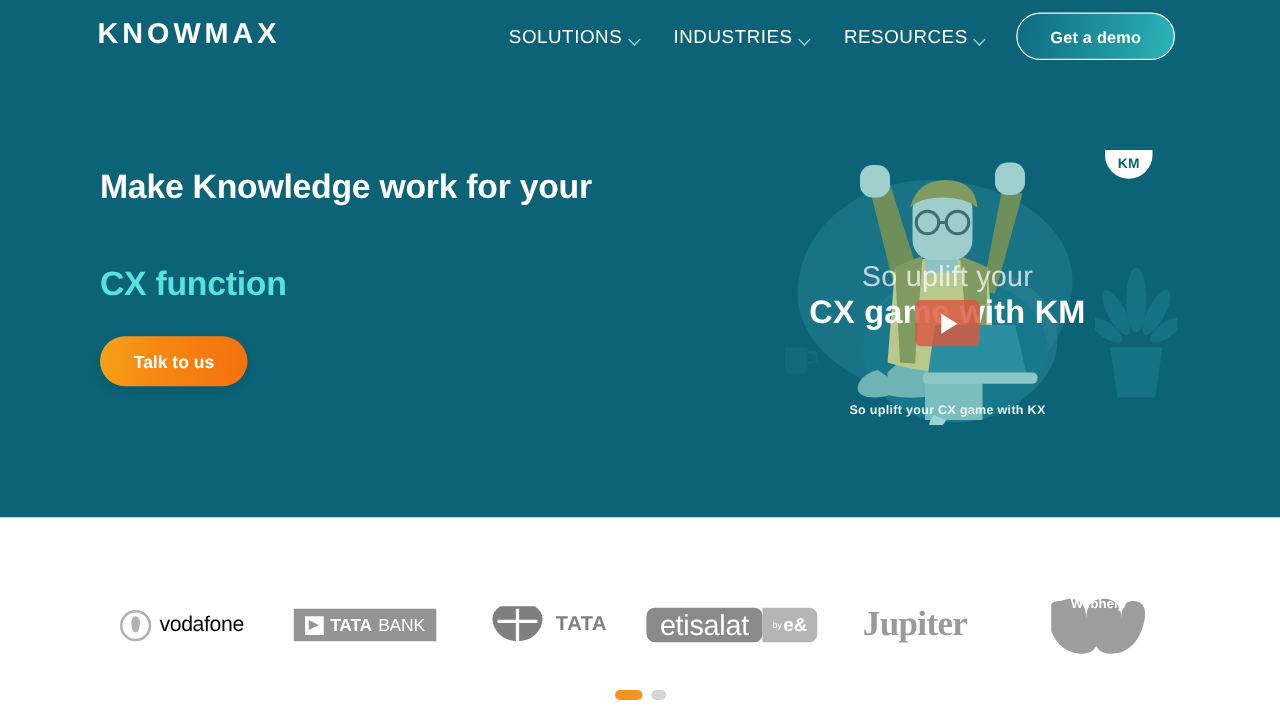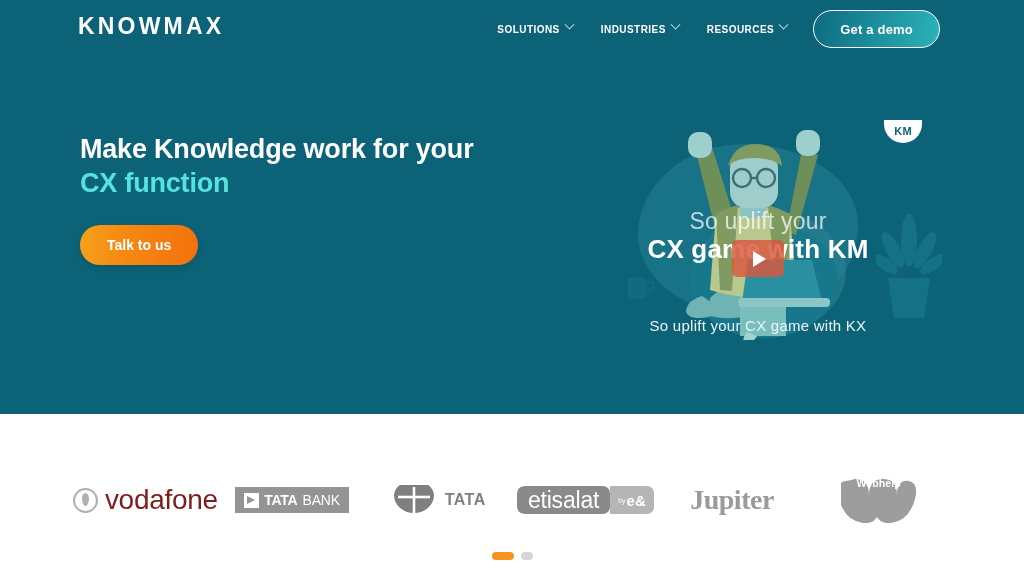--- a/index.html
+++ b/index.html
@@ -45,25 +45,25 @@
   .nav {
     position: absolute;
     right: 84px;
     top: 10px;
     display: flex;
     align-items: center;
     gap: 0;
   }
   .nav-item {
     display: flex;
-    align-items: flex-start;
+    align-items: flex-end;
     gap: 6px;
     color: #ffffff;
-    font-size: 10px;
-    font-weight: bold;
+    font-size: 15px;
+    font-weight: normal;
     letter-spacing: 0.45px;
     padding: 6px 14px;
     cursor: pointer;
     white-space: nowrap;
   }
   .chev {
     display: inline-block;
     width: 7px; height: 7px;
     border-right: 1.4px solid #cfe7ec;
     border-bottom: 1.4px solid #cfe7ec;
@@ -96,21 +96,21 @@
     width: 430px;
     z-index: 20;
   }
   .h1 {
     font-size: 27px;
     font-weight: bold;
     line-height: 34px;
     color: #ffffff;
     letter-spacing: -0.2px;
   }
-  .h1 .accent { color: #57e3dd; display: block; }
+  .h1 .accent { color: #57e3dd; display: block; margin-top: 44px; }
   .sub {
     margin-top: 17px;
     font-size: 14.5px;
     line-height: 22.5px;
     color: #e6f2f4;
     width: 410px;
   }
   .talk-btn {
     margin-top: 25px;
     display: inline-flex;
@@ -191,22 +191,22 @@
     font-weight: bold;
     letter-spacing: .2px;
     z-index: 14;
   }
   .vid-caption {
     position: absolute;
     left: 0; right: 0;
     bottom: 20px;
     text-align: center;
     color: #eaf4f6;
-    font-size: 15px;
-    font-weight: normal;
+    font-size: 10px;
+    font-weight: bold;
     letter-spacing: .25px;
     z-index: 14;
   }
   .play-btn {
     position: absolute;
     left: 50%; top: 148px;
     transform: translateX(-50%);
     width: 52px; height: 37px;
     border-radius: 5px;
     background: rgba(219,87,62,.82);
@@ -273,21 +273,21 @@
     position: relative;
   }
   .vf-mark::after {
     content: "";
     position: absolute;
     left: 7px; top: 3px;
     width: 7px; height: 13px;
     border-radius: 50% 50% 50% 50% / 40% 40% 60% 60%;
     background: #b0b0b0;
   }
-  .vodafone-txt { font-size: 28px; color: #7f1d1d; letter-spacing: -.3px; }
+  .vodafone-txt { font-size: 17px; color: #000000; letter-spacing: -.3px; }
 
   .cimb {
     background: #949494;
     color: #ffffff;
     padding: 5px 9px;
     display: flex;
     align-items: center;
     gap: 5px;
     font-size: 14px;
     letter-spacing: -.2px;

